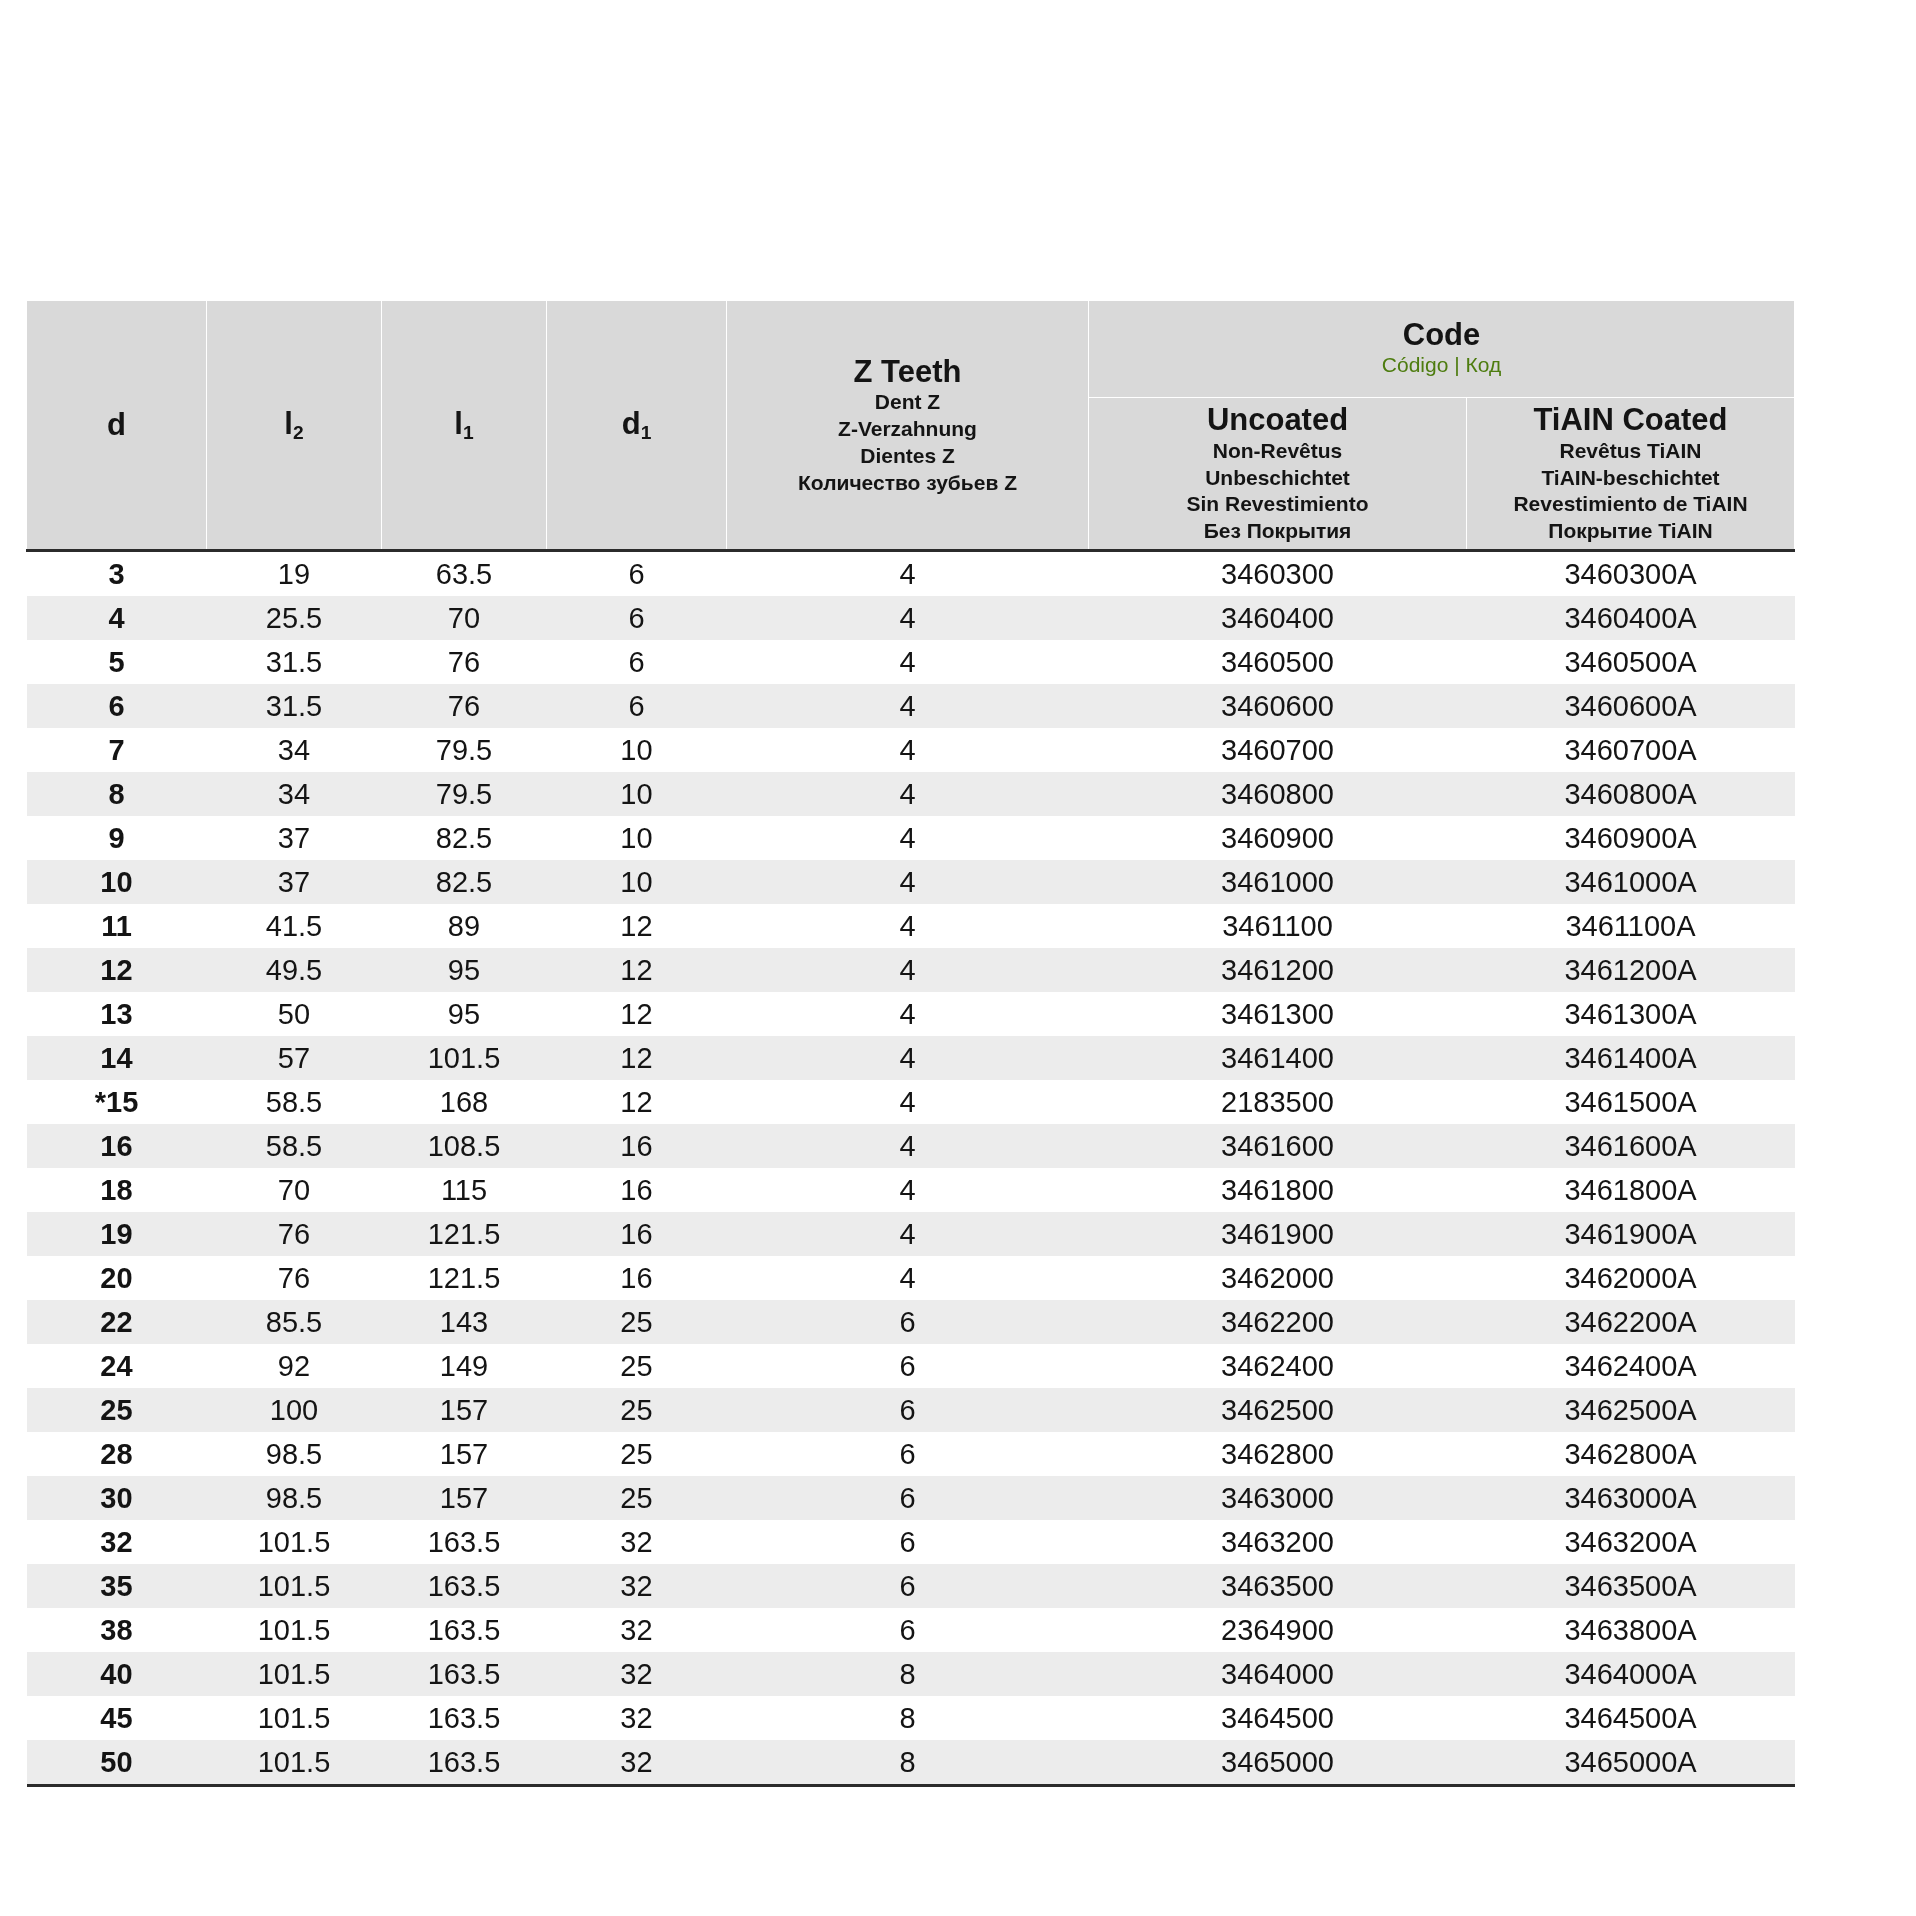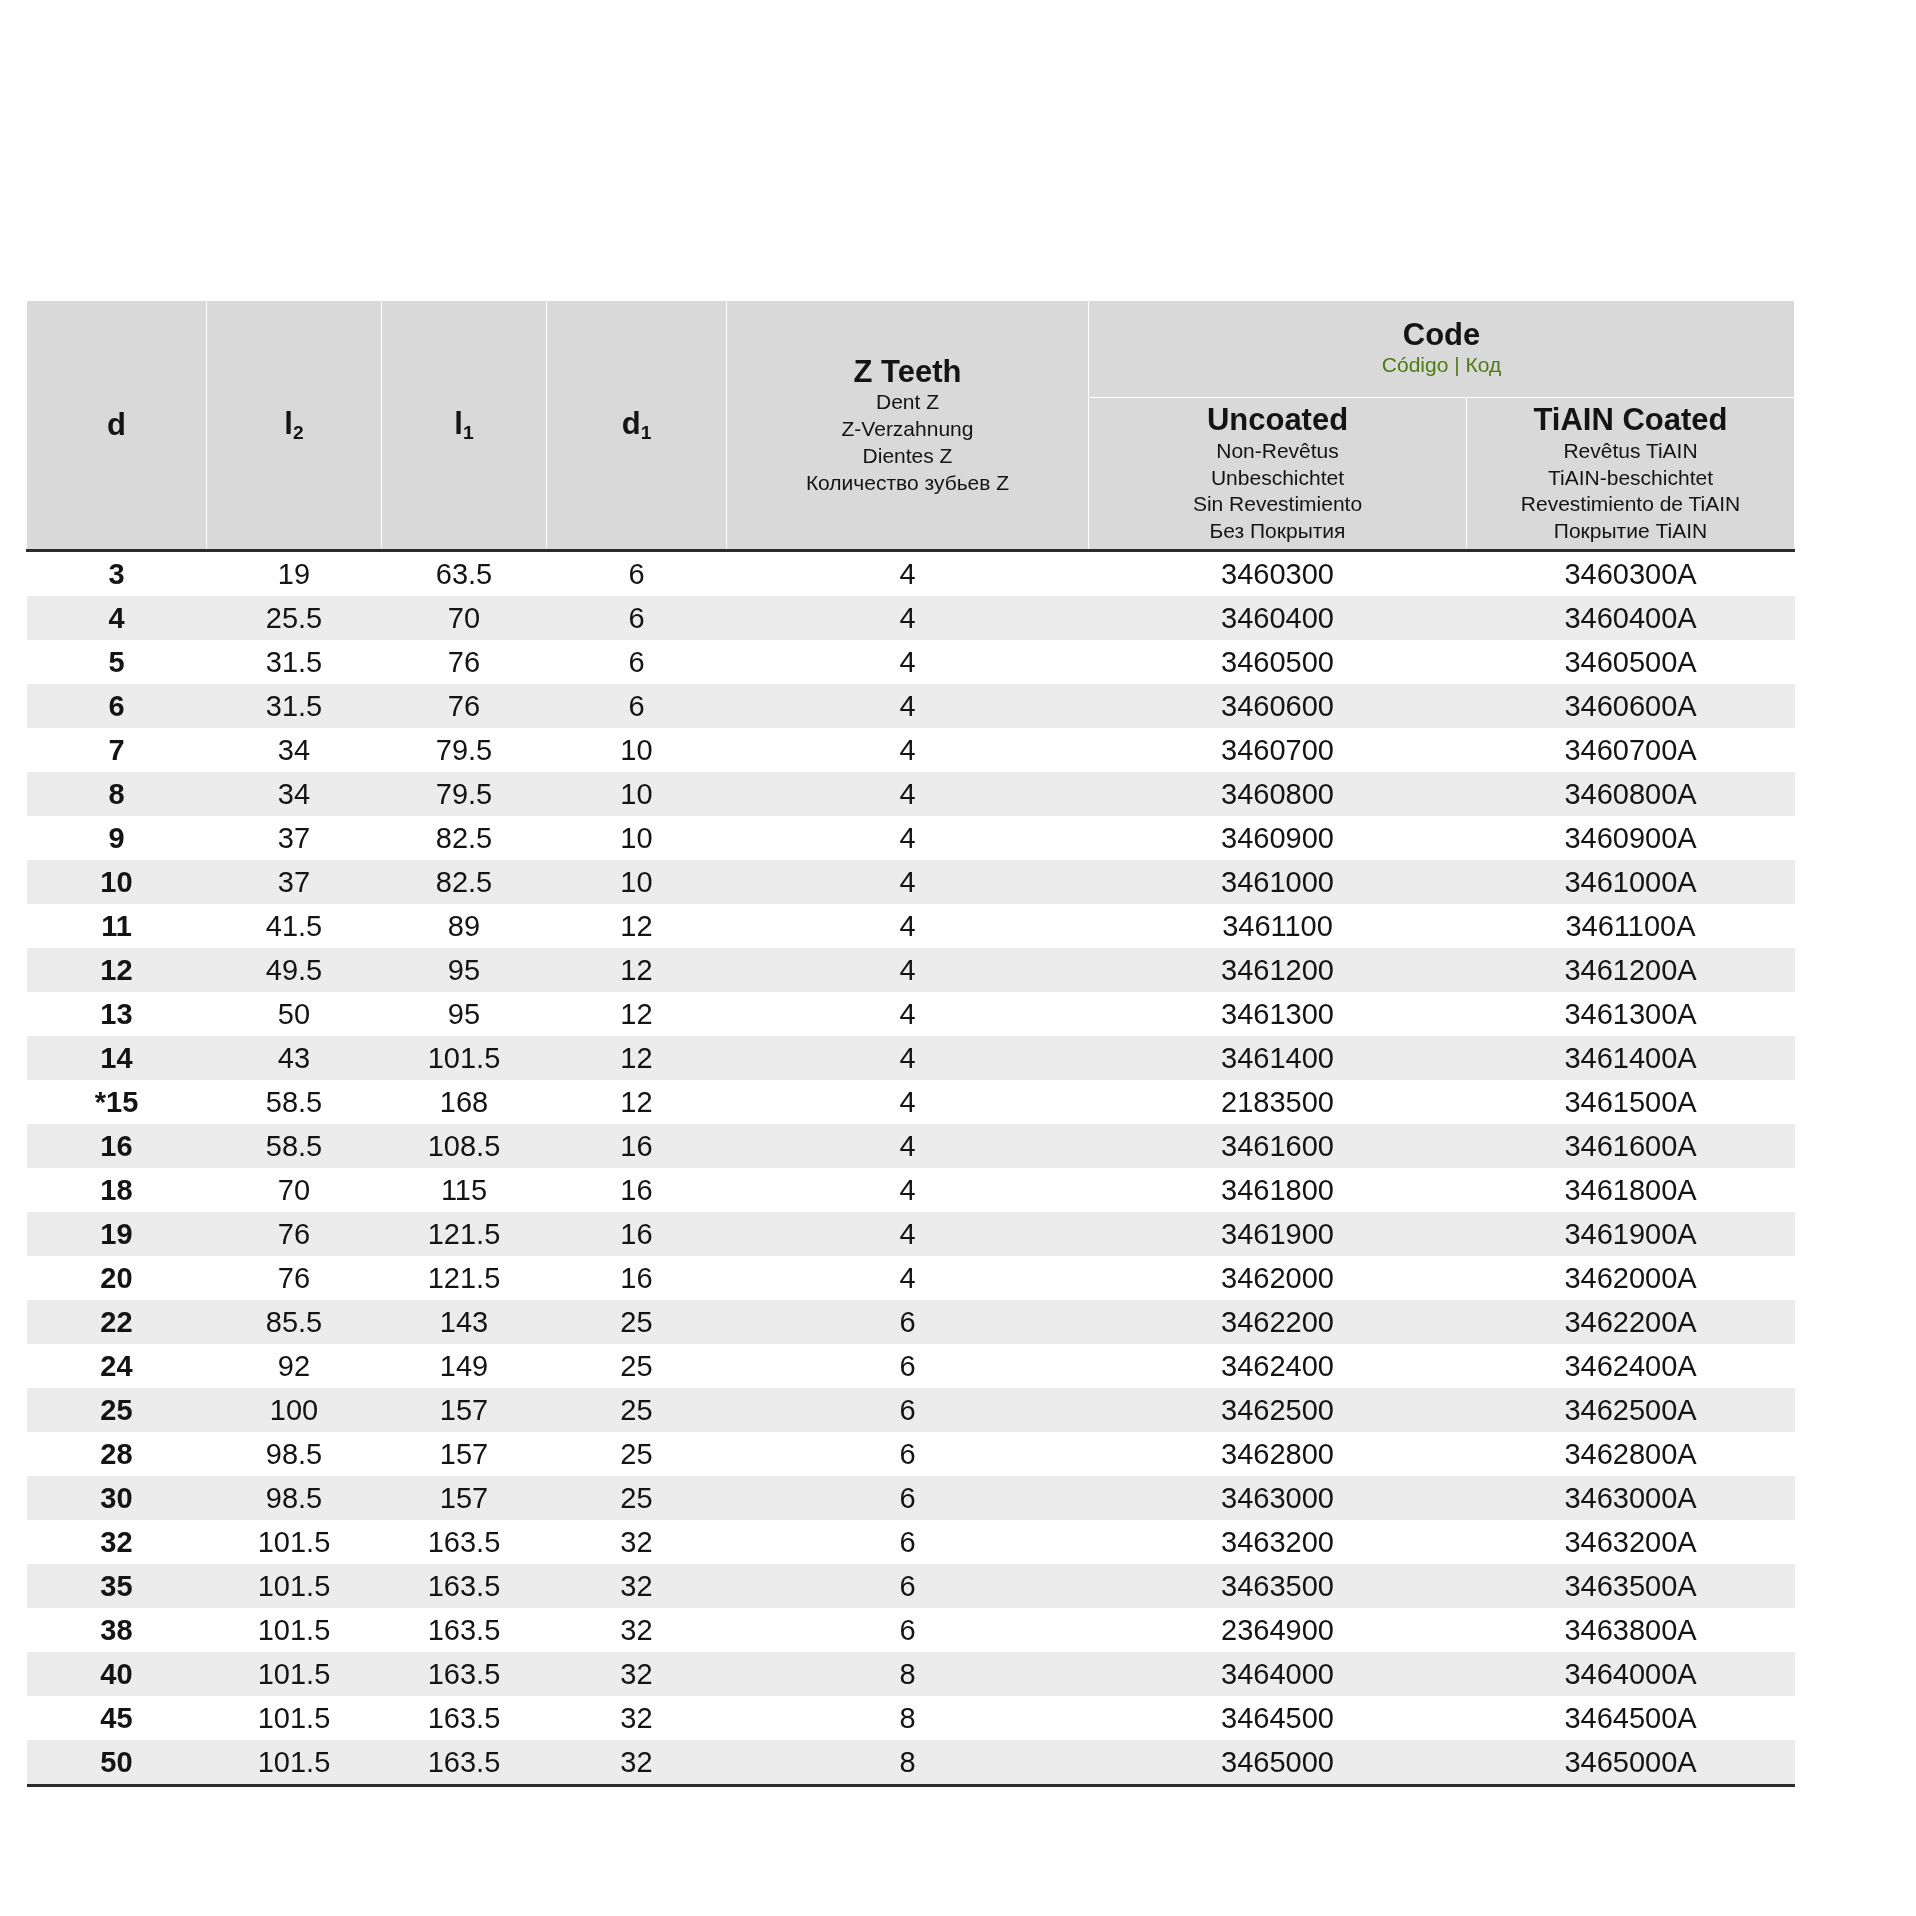--- a/index.html
+++ b/index.html
@@ -49,21 +49,21 @@
     margin-left: 30px;
   }
   thead .hdr-main {
     font-size: 31px;
     font-weight: bold;
     color: #141414;
     line-height: 1.15;
   }
   thead .hdr-sub {
     font-size: 21px;
-    font-weight: normal;
+    font-weight: bold;
     color: #141414;
     line-height: 1.28;
   }
   thead .hdr-sub-light {
     font-size: 21px;
     font-weight: normal;
     color: #4d7c0f;
     line-height: 1.28;
   }
   .sub { font-size: 0.62em; vertical-align: -0.28em; font-weight: bold; }
@@ -240,21 +240,21 @@
             <td class="col-d">13</td>
             <td>50</td>
             <td>95</td>
             <td>12</td>
             <td>4</td>
             <td>3461300</td>
             <td>3461300A</td>
           </tr>
           <tr class="even">
             <td class="col-d">14</td>
-            <td>43</td>
+            <td>57</td>
             <td>101.5</td>
             <td>12</td>
             <td>4</td>
             <td>3461400</td>
             <td>3461400A</td>
           </tr>
           <tr class="odd">
             <td class="col-d">*15</td>
             <td>58.5</td>
             <td>168</td>

